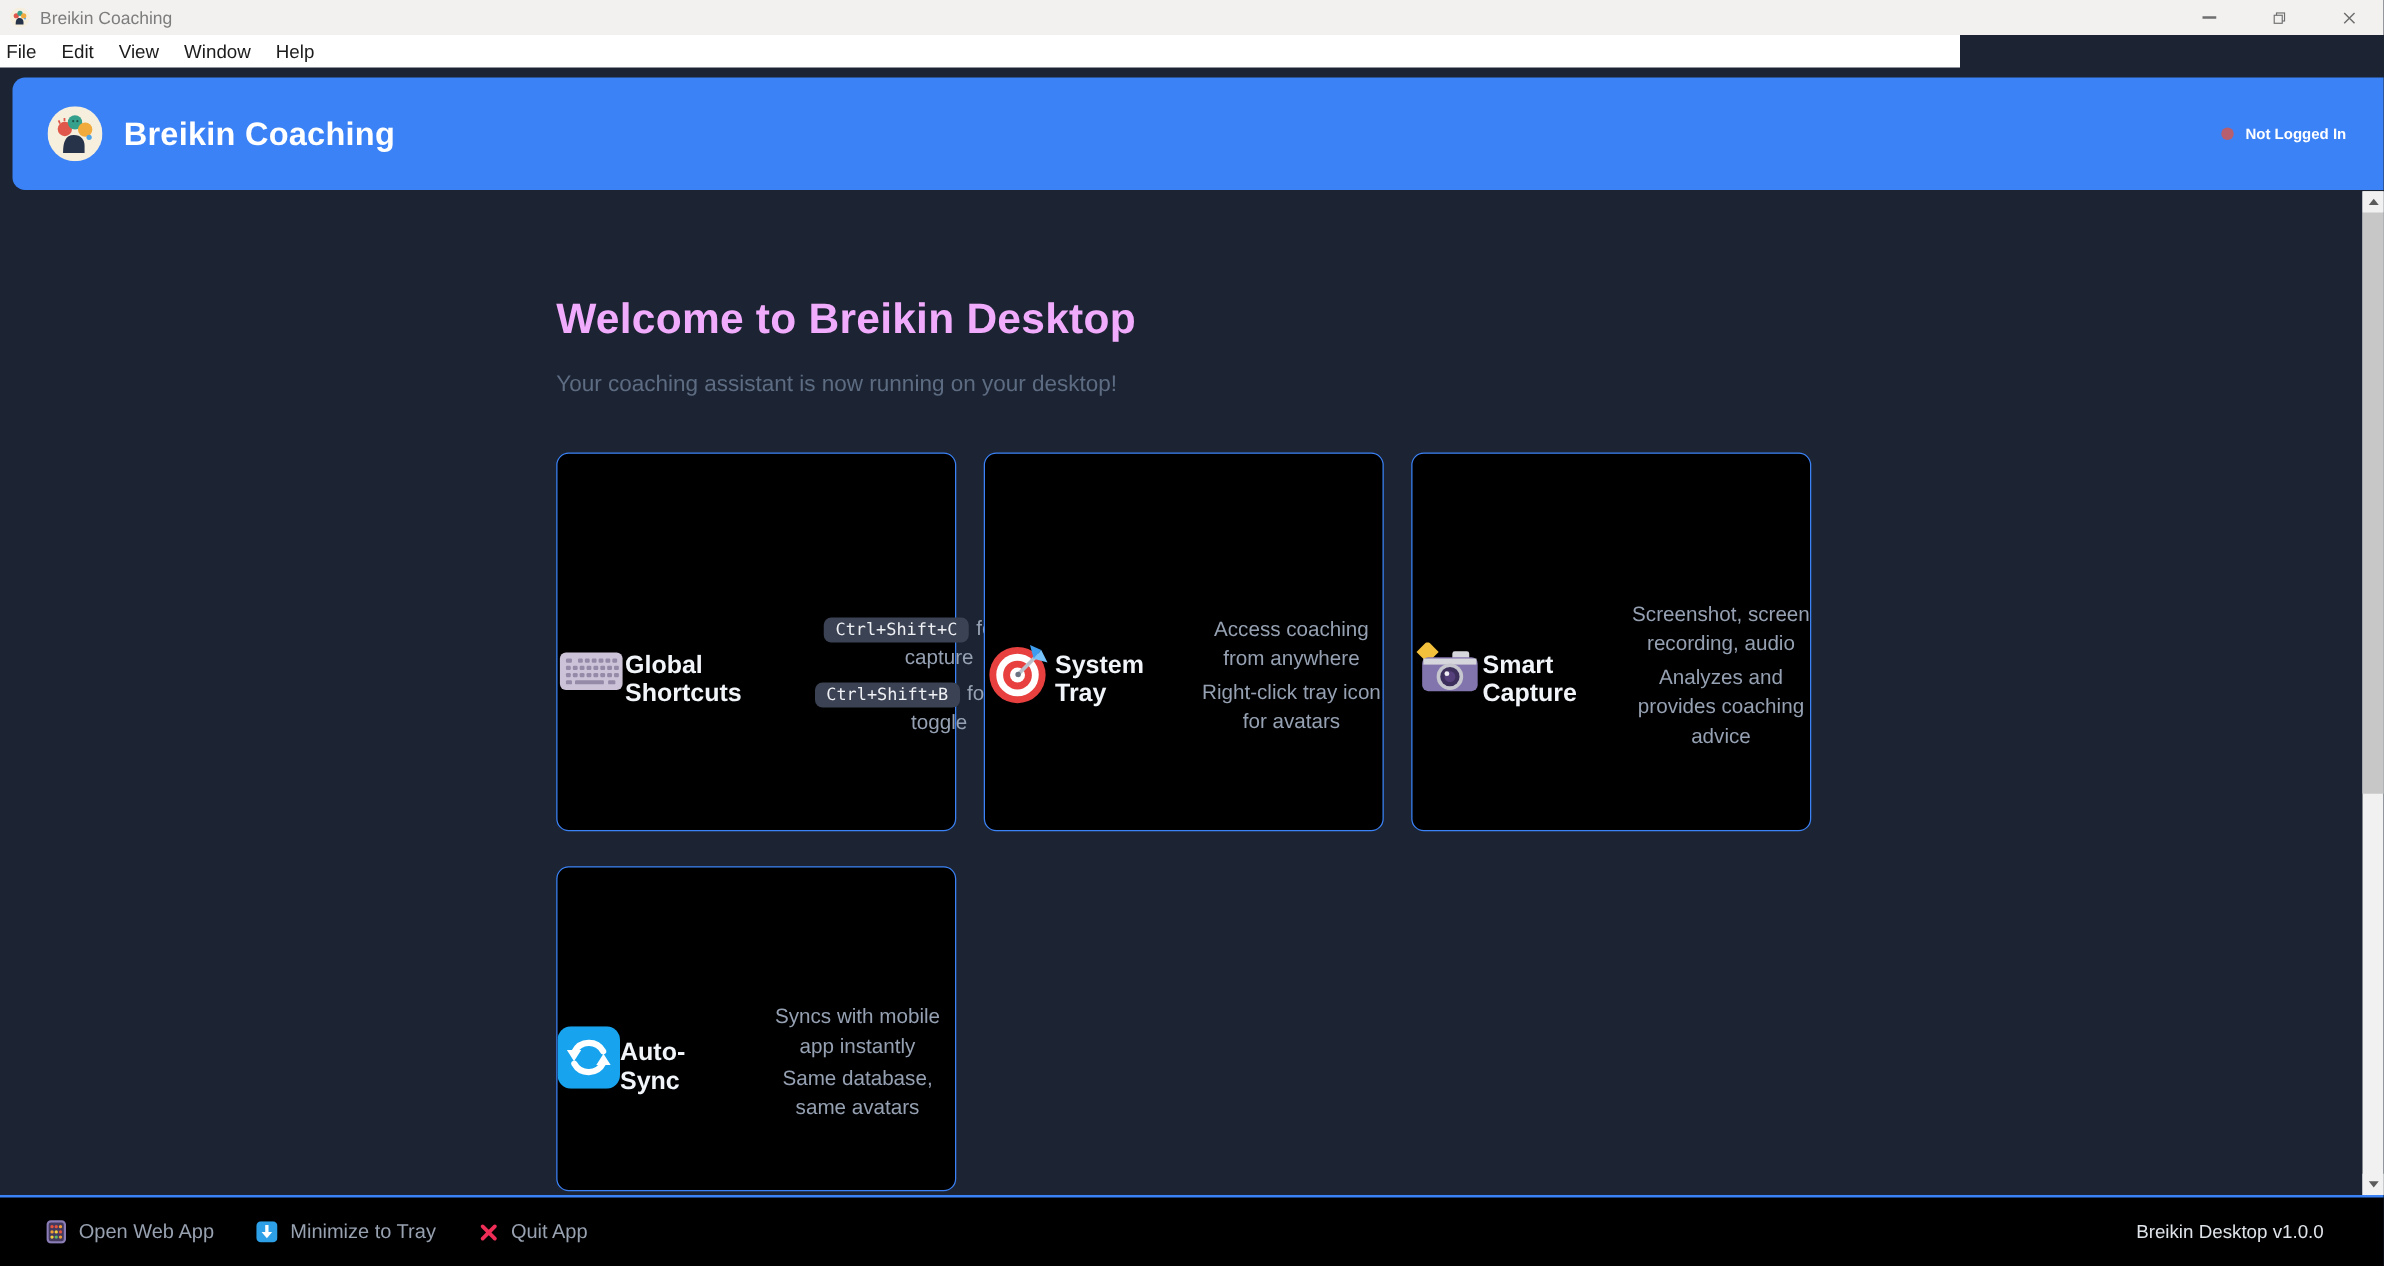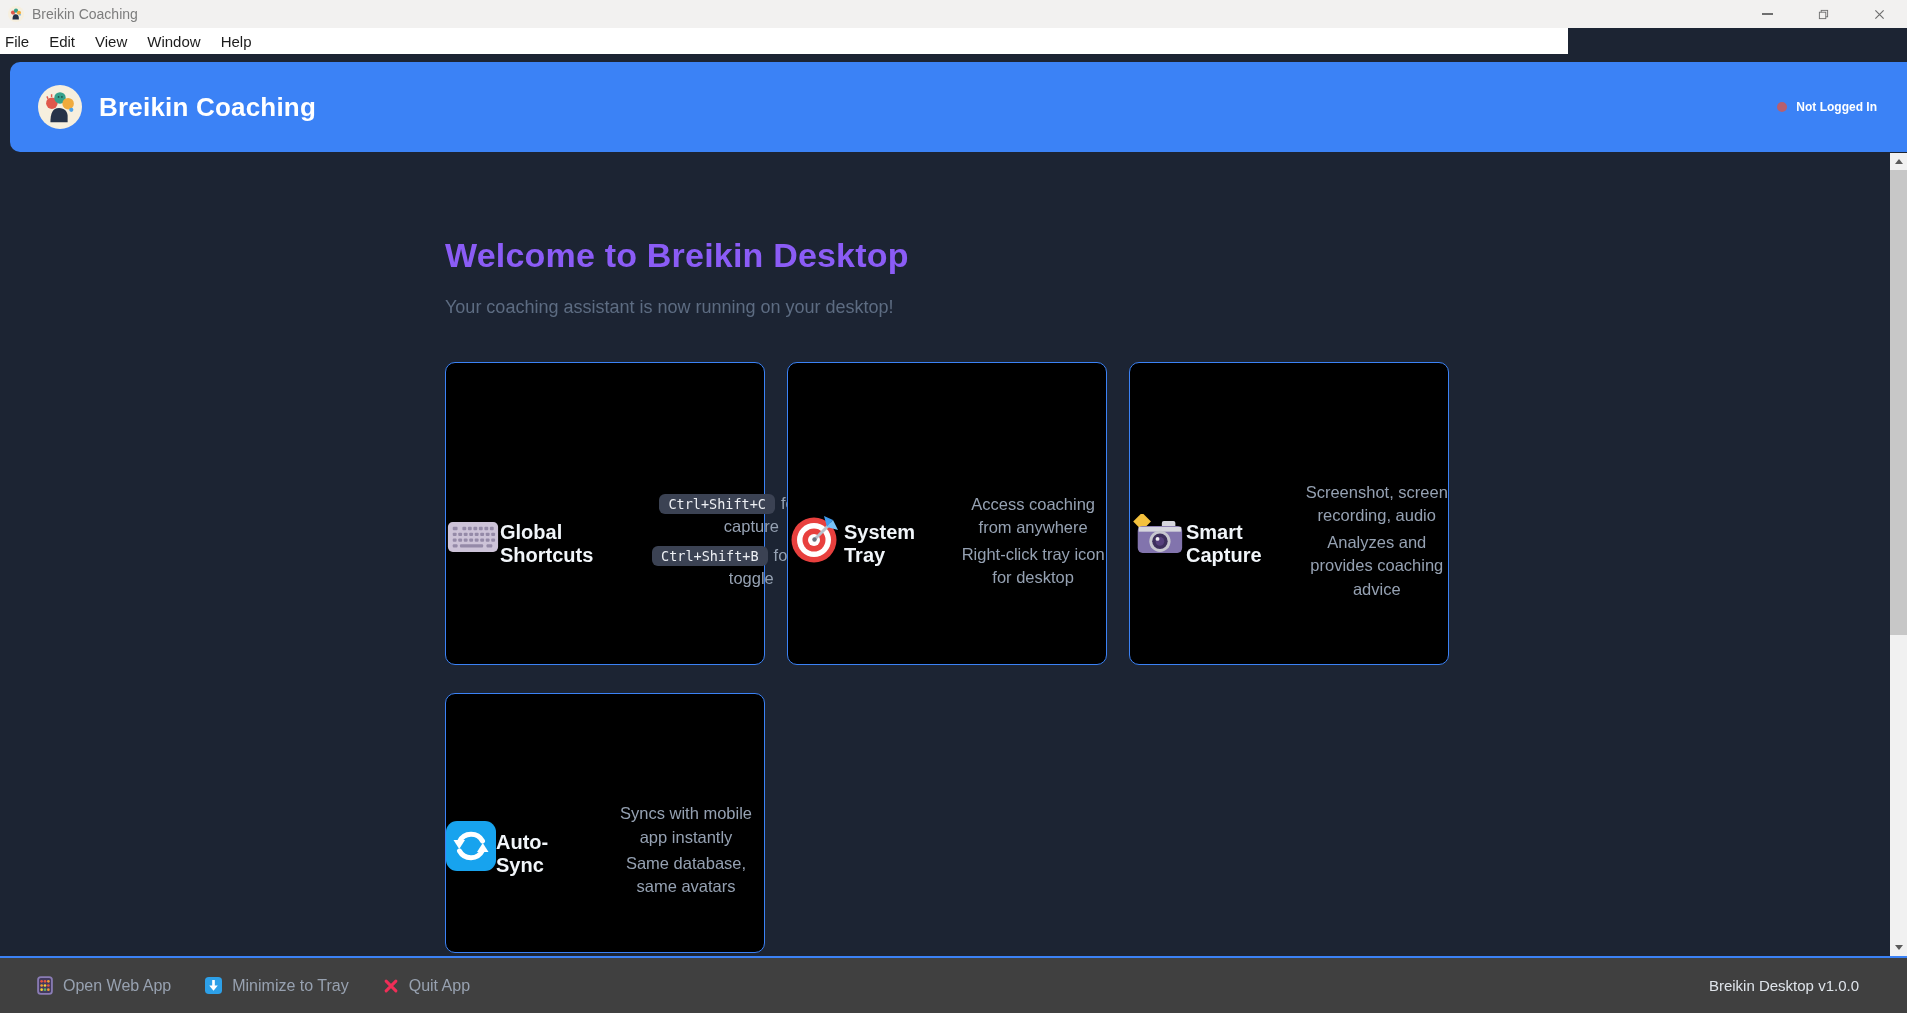--- a/index.html
+++ b/index.html
@@ -28,21 +28,21 @@
   .app-header { position:absolute; left:10px; top:8px; right:0; height:90px;
     background:#3b82f6; border-radius:10px 0 0 10px; display:flex; align-items:center;
     padding:0 30px 0 28px; }
   .logo-circle { width:44px; height:44px; display:flex; }
   .app-header-title { color:#ffffff; font-size:26px; font-weight:bold; margin-left:17px; letter-spacing:.2px; }
   .login-status { margin-left:auto; display:flex; align-items:center; gap:9px; }
   .status-dot { width:10px; height:10px; border-radius:50%; background:#b75f6f; }
   .login-status-label { color:#ffffff; font-size:12px; font-weight:bold; }
 
   
-  .welcome-heading { position:absolute; left:445px; top:182px; color:#8b5cf6;
+  .welcome-heading { position:absolute; left:445px; top:182px; color:#f0abfc;
     font-size:34px; font-weight:bold; letter-spacing:.2px; }
   .welcome-sub { position:absolute; left:445px; top:243px; color:#5d6c82; font-size:18px; }
 
   .cards-grid { position:absolute; left:445px; top:308px; width:1005px;
     display:grid; grid-template-columns:repeat(3, 320px); column-gap:22px; row-gap:28px; }
   .card { background:#000000; border:1px solid #3b82f6; border-radius:10px;
     display:flex; align-items:center; padding-top:46px; }
   .card.r1 { height:303px; }
   .card.r2 { height:260px; }
   .card-icon { height:60px; display:flex; align-items:center; justify-content:center; }
@@ -53,21 +53,21 @@
   .kbd { font-family:"DejaVu Sans Mono", monospace; font-size:13.5px; color:#eef0f4;
     background:#3b4253; border-radius:6px; padding:2px 9px; white-space:nowrap; }
   .lt { margin-left:6px; }
 
   
   .alert-peek { position:absolute; left:445px; top:947px; width:1012px; height:60px;
     border:2px solid #db9e2f; border-radius:12px; background:#141d30; }
 
   
   .app-footer { position:absolute; left:0; top:956px; width:1907px; height:57px;
-    background:#404040; border-top:2px solid #3b82f6; display:flex; align-items:center;
+    background:#000000; border-top:2px solid #3b82f6; display:flex; align-items:center;
     padding:0 48px 0 37px; z-index:40; }
   .footer-actions { display:flex; align-items:center; gap:34px; }
   .footer-btn { display:flex; align-items:center; gap:10px; cursor:default; }
   .footer-btn-label { color:#97a1b0; font-size:16px; }
   .footer-version { margin-left:auto; color:#dfe4ea; font-size:15px; }
 
   
   .scrollbar { position:absolute; right:0; top:153px; width:17px; height:803px;
     background:#f1f1f1; z-index:45; }
   .scroll-btn { position:absolute; left:0; width:17px; height:17px; background:#f1f1f1;
@@ -199,21 +199,21 @@
           <circle cx="26" cy="31" r="6" fill="#ffffff"></circle>
           <path d="M27 30 L42 15" stroke="#b9c1cc" stroke-width="3" stroke-linecap="round"></path>
           <circle cx="26.5" cy="30.5" r="2.2" fill="#6b7280"></circle>
           <path d="M39 18 L36 7 L45 11 Z" fill="#3f9df0"></path>
           <path d="M39 18 L50 21 L45 11 Z" fill="#77c3fa"></path>
         </svg>
       </div>
       <div class="card-title">System Tray</div>
       <div class="card-body">
         <p class="card-line">Access coaching from anywhere</p>
-        <p class="card-line">Right-click tray icon for desktop</p>
+        <p class="card-line">Right-click tray icon for avatars</p>
       </div>
     </div>
 
     <div class="card r1">
       <div class="card-icon">
         <svg viewBox="0 0 58 46" width="56" height="45">
           <rect x="6" y="1" width="13" height="13" transform="rotate(45 12.5 7.5)" fill="#f4c13d"></rect>
           <rect x="33" y="7" width="14" height="9" rx="2" fill="#d6d6dd"></rect>
           <rect x="8" y="12" width="46" height="28" rx="5" fill="#8274ad"></rect>
           <rect x="9" y="13" width="44" height="5" fill="#d6d6dd"></rect>

